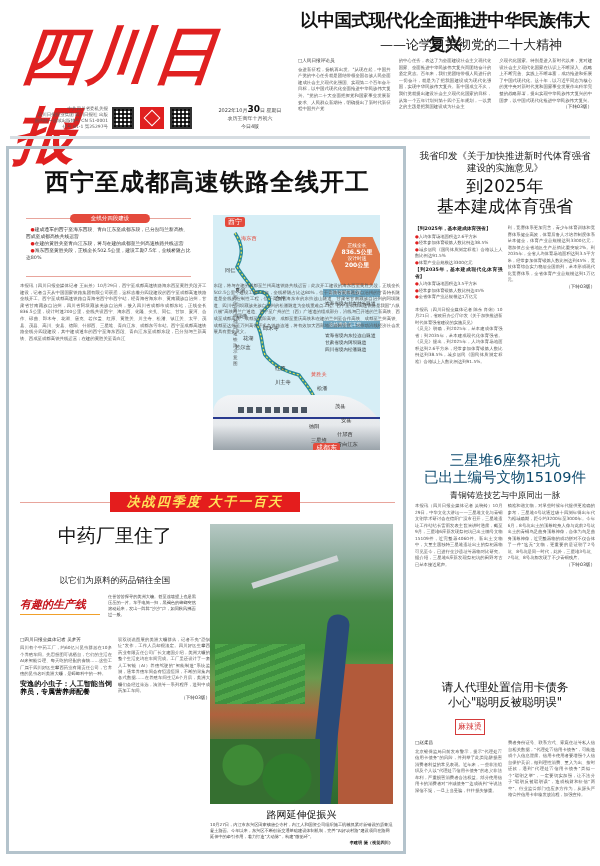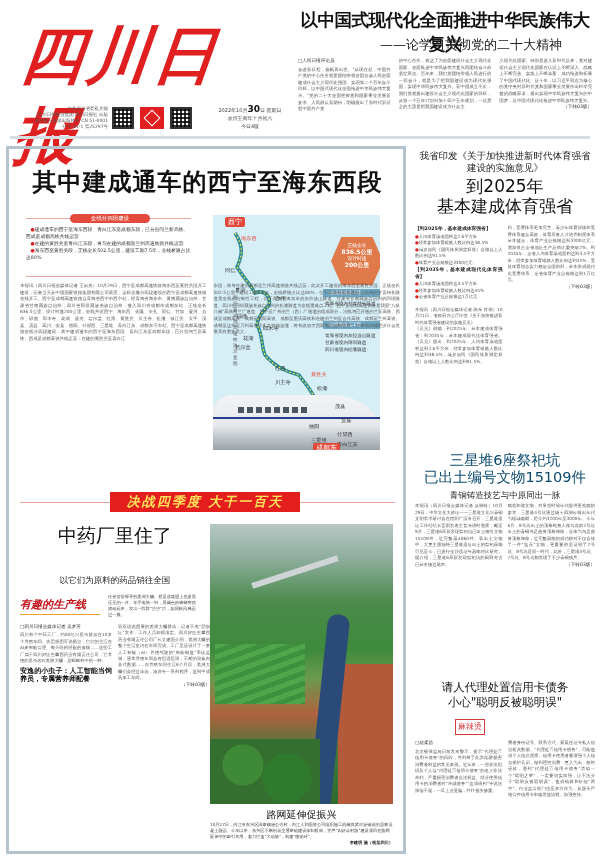--- a/index.html
+++ b/index.html
@@ -49,21 +49,21 @@
   .rail-cols { left: 20px; top: 283px; width: 380px; height: 200px; display:flex; gap: 7px; }
   .rail-cols .col { font-size: 4.4px; line-height: 6.6px; }
 
   .banner-rule { left: 20px; top: 502px; width: 375px; height: 1px; background: #e8a59c; }
   .banner { left: 110px; top: 492px; width: 190px; height: 20px; background: #e41d1d; color: #ffe45a; font-family: "DejaVu Serif", serif; font-style: italic; font-weight: bold; font-size: 13px; text-align: center; line-height: 20px; letter-spacing: 2px; }
 
   .med-title { left: 30px; top: 524px; width: 170px; font-size: 19px; line-height: 22px; text-align: center; color: #111; }
   .med-sub { left: 30px; top: 575px; width: 170px; font-size: 8.5px; text-align: center; color: #222; }
   .fun-logo { left: 20px; top: 597px; width: 80px; height: 18px; color: #c4121a; font-size: 11px; font-weight: bold; font-style: italic; border-bottom: 1.5px solid #f0a02a; }
   .med-lede { left: 108px; top: 594px; width: 90px; font-size: 4.2px; line-height: 6px; color: #444; }
-  .med-cols { left: 20px; top: 624px; width: 190px; height: 216px; display:flex; gap: 6px; }
+  .med-cols { left: 20px; top: 637px; width: 190px; height: 216px; display:flex; gap: 6px; }
   .med-cols .col { font-size: 4.3px; line-height: 6.4px; }
   .med-sub-head { font-size: 7px; line-height: 8px; color: #111; margin: 3px 0; font-weight: bold; }
 
   .photo { left: 210px; top: 524px; width: 183px; height: 280px; overflow:hidden;
     background:
       linear-gradient(180deg, #b6c8c4 0%, #8fae9e 12%, #4a8a4a 28%, #3e8a3c 45%, #6a9a4e 55%, #b0623e 68%, #3d7a3a 82%, #2e6a2e 100%); }
   .photo .road { position:absolute; left: 108px; top: 90px; width: 22px; height: 200px; background: #2a4a78; border-radius: 10px; transform: rotate(6deg); }
   .photo .road2 { position:absolute; left: 40px; top: 45px; width: 90px; height: 6px; background: #cfd4d6; transform: rotate(-18deg); }
   .photo .field { position:absolute; left: 5px; top: 120px; width: 90px; height: 60px; background: repeating-linear-gradient(160deg, #4fa64a 0 5px, #3f9140 5px 10px); }
   .photo .trees { position:absolute; left: 0; top: 215px; width: 110px; height: 65px; background: radial-gradient(circle at 30% 40%, #3e8a36 0 20px, transparent 21px), radial-gradient(circle at 70% 60%, #2f7a2c 0 24px, transparent 25px), #356f30; }
@@ -121,21 +121,21 @@
   <div class="col">
       <div>的中心任务，表达了为全面建设社会主义现代化国家、全面推进中华民族伟大复兴而团结奋斗的坚定意志。百年来，我们党团结带领人民进行的一切奋斗，就是为了把我国建设成为现代化强国，实现中华民族伟大复兴。新中国成立不久，我们党就提出建设社会主义现代化国家的目标，从第一个五年计划到第十四个五年规划，一以贯之的主题是把我国建设成为社会主</div>
     </div>
   <div class="col">
     <div>义现代化国家。特别是进入新时代以来，党对建设社会主义现代化国家在认识上不断深入、战略上不断完善、实践上不断丰富，成功推进和拓展了中国式现代化。这十年，以习近平同志为核心的党中央对新时代党和国家事业发展作出科学完整的战略部署，提出实现中华民族伟大复兴的中国梦，以中国式现代化推进中华民族伟大复兴。</div>
     <div class="cont">（下转03版）</div>
   </div>
 </div>
 
 <div class="abs rail-box"></div>
-<div class="abs rail-title">其中建成通车的西宁至海东西段</div>
+<div class="abs rail-title">西宁至成都高速铁路全线开工</div>
 <div class="abs pill-rule"></div>
 <div class="abs section-pill">全线分四段建设</div>
 <div class="abs bullets">
   <div>&nbsp;&nbsp;&nbsp;<span class="dot">●</span><span>建成通车的西宁至海东西段、青白江东至成都东段，已分别与兰新高铁、西成至成都高铁共线运营</span></div>
   <div>&nbsp;&nbsp;&nbsp;<span class="dot">●</span><span>在建的黄胜关至青白江东段，将与在建的成都至兰州高速铁路共线运营</span></div>
   <div>&nbsp;&nbsp;&nbsp;<span class="dot">●</span><span>海东西至黄胜关段，正线全长502.5公里，建设工期7.5年，全线桥隧占比达80%</span></div>
 </div>
 <div class="abs bullets-rule"></div>
 
 <div class="abs map">

